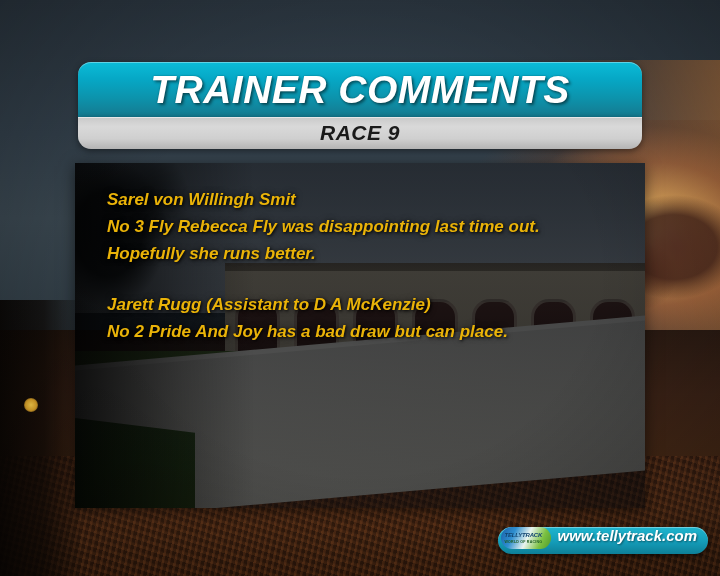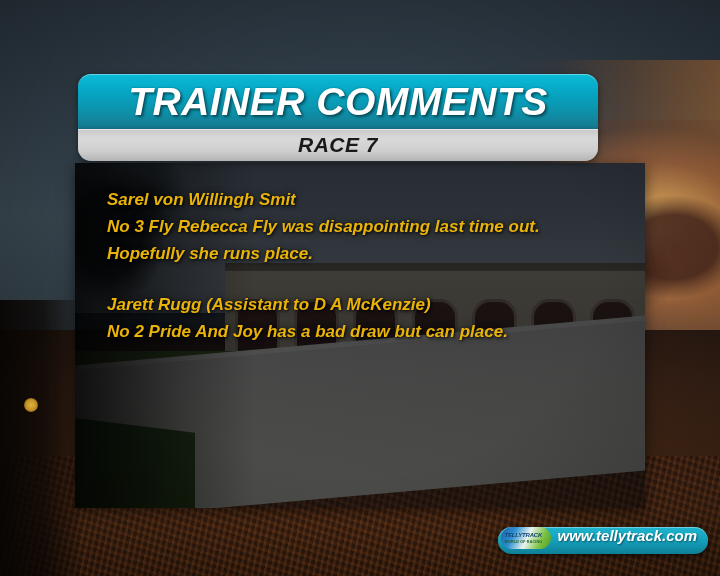--- a/index.html
+++ b/index.html
@@ -147,21 +147,21 @@
       linear-gradient(to bottom, rgba(4,6,10,0.72) 0%, rgba(4,6,10,0.66) 46%, rgba(4,6,10,0.58) 72%, rgba(4,6,10,0.50) 100%);
   }
   .p-scrimL {
     position:absolute; left:0; top:0; width:180px; height:345px;
     background:linear-gradient(to right, rgba(0,0,0,0.78) 0%, rgba(0,0,0,0.28) 60%, rgba(0,0,0,0) 100%);
   }
 
   
   #header {
     position:absolute;
-    left:78px; top:74px; width:520px;
+    left:78px; top:62px; width:564px;
     z-index:6;
   }
   .hdr-title {
     height:55px;
     border-radius:13px 13px 0 0;
     background:linear-gradient(to bottom, #0bbcd8 0%, #06a8c6 30%, #0c94ad 64%, #15798f 100%);
     display:flex; align-items:center; justify-content:center;
     box-shadow:inset 0 1px 0 rgba(255,255,255,0.35), 0 2px 6px rgba(0,0,0,0.45);
   }
   .hdr-title span {
@@ -282,30 +282,30 @@
     <div class="p-scrimL"></div>
   </div>
 
   <div class="bg-vig"></div>
 
   <div id="header">
     <div class="hdr-title">
       <span>TRAINER COMMENTS</span>
     </div>
     <div class="hdr-sub">
-      <span>RACE 7</span>
+      <span>RACE 9</span>
     </div>
   </div>
 
   <div id="comments">
 
     <div class="cmt-block">
       <div class="cmt-line">Sarel von Willingh Smit</div>
       <div class="cmt-line">No 3 Fly Rebecca Fly was disappointing last time out.</div>
-      <div class="cmt-line">Hopefully she runs place.</div>
+      <div class="cmt-line">Hopefully she runs better.</div>
     </div>
 
     <div class="cmt-block">
       <div class="cmt-line">Jarett Rugg (Assistant to D A McKenzie)</div>
       <div class="cmt-line">No 2 Pride And Joy has a bad draw but can place.</div>
     </div>
 
   </div>
 
   <div id="watermark">

